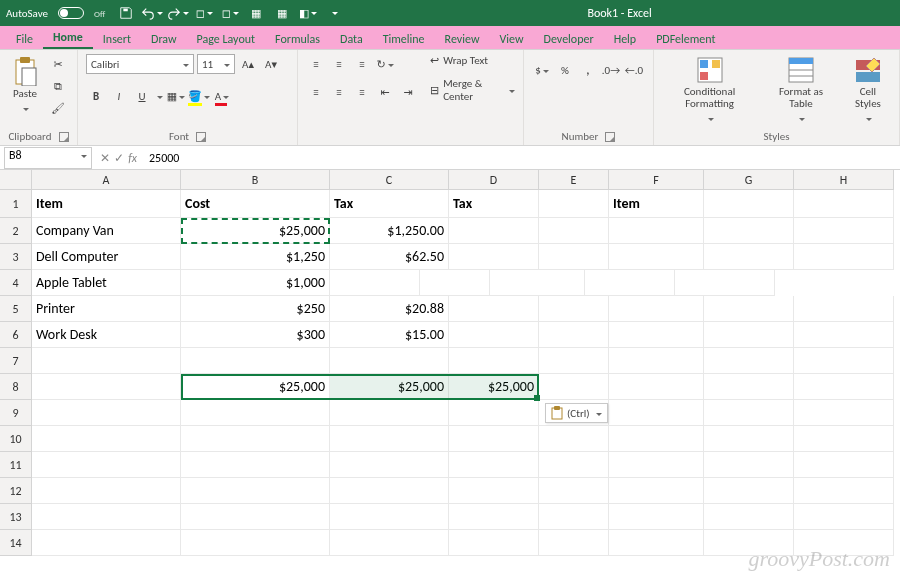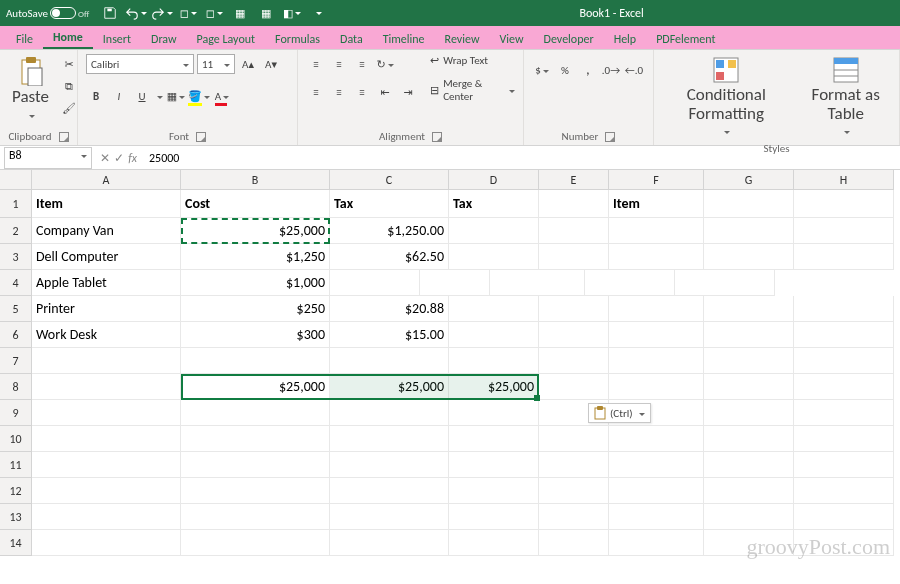--- a/index.html
+++ b/index.html
@@ -4,37 +4,37 @@
 <style>
 * { box-sizing: border-box; margin: 0; padding: 0; font-family: "Segoe UI", Calibri, Arial, sans-serif; }
 body { width: 900px; height: 584px; background: #fff; overflow: hidden; position: relative; }
 
 
 .titlebar { height: 26px; background: #217346; color: #fff; display: flex; align-items: center; font-size: 11px; padding: 0 6px; }
 .titlebar .tb-left { display: flex; align-items: center; gap: 4px; }
 .titlebar .tb-left .qat-item { display:flex; align-items:center; justify-content:center; width:22px; height:22px; cursor:pointer; }
 .titlebar .tb-center { flex:1; text-align:center; font-size:12px; }
 .titlebar svg { fill:#fff; }
-.autosave { display:flex; align-items:center; gap:2px; margin-right:6px; }
+.autosave { display:flex; align-items:center; gap:10px; margin-right:6px; }
 .autosave .switch { width:26px; height:12px; border:1px solid #fff; border-radius:6px; position:relative; }
 .autosave .switch::before { content:''; position:absolute; left:1px; top:1px; width:8px; height:8px; border-radius:50%; background:#fff; }
 
 
 .tabs { height:24px; background:#f9a8d4; display:flex; align-items:flex-end; padding-left:6px; font-size:12px; border-bottom:1px solid #d4d4d4;}
 .tabs .tab { padding:4px 10px 3px; cursor:pointer; color:#217346; }
 .tabs .tab.file { color:#217346; }
 .tabs .tab.active { font-weight:600; color:#217346; border-bottom:2px solid #217346; }
 
 
 .ribbon { height:96px; background:#f3f2f1; border-bottom:1px solid #d4d4d4; display:flex; font-size:11px; color:#444; }
 .group { border-right:1px solid #e1dfdd; padding:4px 8px 2px; display:flex; flex-direction:column; justify-content:space-between; }
 .group .glabel { text-align:center; font-size:11px; color:#666; padding-top:2px; display:flex; justify-content:center; gap:7px; align-items:center;}
 .group .gbody { display:flex; gap:6px; align-items:flex-start; flex:1;}
 .btn-col { display:flex; flex-direction:column; align-items:center; gap:2px; cursor:pointer; padding:2px 4px; }
-.btn-col .lbl { font-size:17px; text-align:center; line-height:1.1; }
+.btn-col .lbl { font-size:11px; text-align:center; line-height:1.1; }
 .stack { display:flex; flex-direction:column; gap:2px; }
 .row { display:flex; gap:3px; align-items:center; }
 .combo { height:20px; border:1px solid #ababab; background:#fff; display:flex; align-items:center; padding:0 4px; font-size:11px; gap:4px;}
 .mini { width:20px; height:20px; display:flex; align-items:center; justify-content:center; cursor:pointer; }
 .fs-launch { width:10px; height:10px; border:1px solid #888; position:relative; cursor:pointer;}
 .fs-launch::after{content:'';position:absolute;right:-1px;bottom:-1px;border:3px solid transparent;border-right-color:#888;border-bottom-color:#888;}
 
 
 .fxbar { height:24px; border-bottom:1px solid #d4d4d4; display:flex; align-items:center; font-size:12px; background:#fff;}
 .namebox { width:88px; height:22px; border:1px solid #ccc; margin:0 2px 0 4px; display:flex; padding:0 4px; justify-content:space-between;}
@@ -58,25 +58,25 @@
 
 
 .copyborder { position:absolute; border:2px dashed #107c41; pointer-events:none; }
 
 
 .pastesel { position:absolute; border:2px solid #107c41; pointer-events:none; }
 .pastesel .handle { position:absolute; right:-3px; bottom:-3px; width:6px; height:6px; background:#107c41; }
 .shade { position:absolute; background:rgba(16,124,65,0.10); pointer-events:none;}
 
 
-.smarttag { position:absolute; display:flex; align-items:center; gap:4px; height:20px; padding:0 5px; border:1px solid #c8c8c8; background:#fff; font-size:11px; color:#444; box-shadow:1px 1px 2px rgba(0,0,0,.1); cursor:pointer;margin-left:43px;}
+.smarttag { position:absolute; display:flex; align-items:center; gap:4px; height:20px; padding:0 5px; border:1px solid #c8c8c8; background:#fff; font-size:11px; color:#444; box-shadow:1px 1px 2px rgba(0,0,0,.1); cursor:pointer;}
 .smarttag .clip { width:12px; height:14px; display:flex;}
 
 
-.wm { position:absolute; right:10px; bottom:24px; font-family:Georgia, "Times New Roman", serif; font-size:22px; color:rgba(80,80,80,.28); pointer-events:none;margin-top:40px;}
+.wm { position:absolute; right:10px; bottom:12px; font-family:Georgia, "Times New Roman", serif; font-style:italic; font-size:22px; color:rgba(80,80,80,.28); pointer-events:none;margin-top:40px;}
 
 
 .chev::after{content:'';display:inline-block;border:3px solid transparent;border-top-color:#666;margin-left:2px;transform:translateY(2px);}
 .chev-s::after{content:'';display:inline-block;border:3px solid transparent;border-top-color:#fff;margin-left:2px;transform:translateY(1px);}
 </style>
 </head>
 <body>
 
 <div class="titlebar">
   <div class="tb-left">
@@ -214,24 +214,20 @@
             <span>↩</span>
             <span>Wrap Text</span>
           </div>
         <div class="row" style="gap:4px;margin-top:8px">
             <span>⊟</span>
             <span>Merge &amp; Center</span>
             <span class="chev"></span>
           </div>
       </div>
     </div>
-    <div class="glabel">
-        <span>Alignment</span>
-        <span class="fs-launch"></span>
-      </div>
   </div>
 
   <div class="group" style="width:130px">
     <div class="gbody stack" style="width:100%">
       <div class="row" style="margin-top:6px">
         <div class="mini">$<span class="chev"></span></div>
         <div class="mini">%</div>
         <div class="mini" style="font-weight:700">,</div>
         <div class="mini">.0→</div>
         <div class="mini">←.0</div>
@@ -256,20 +252,29 @@
           <span class="chev"></span>
       </div>
       <div class="btn-col">
         <svg width="28" height="28">
             <rect x="2" y="2" width="24" height="24" fill="#fff" stroke="#888"></rect>
             <rect x="2" y="2" width="24" height="6" fill="#4f9de6"></rect>
             <line x1="2" y1="14" x2="26" y2="14" stroke="#888"></line>
             <line x1="2" y1="20" x2="26" y2="20" stroke="#888"></line>
           </svg>
         <span class="lbl">Format as Table</span>
+          <span class="chev"></span>
+      </div>
+      <div class="btn-col">
+        <svg width="28" height="28">
+            <rect x="2" y="4" width="24" height="10" fill="#c55a5a"></rect>
+            <rect x="2" y="16" width="24" height="10" fill="#5a9bc5"></rect>
+            <path d="M20 2l6 6-8 8-6-6z" fill="#ffdd55" stroke="#b88"></path>
+          </svg>
+        <span class="lbl">Cell Styles</span>
           <span class="chev"></span>
       </div>
     </div>
     <div class="glabel">
         <span>Styles</span>
       </div>
   </div>
 </div>
 
 <div class="fxbar">

